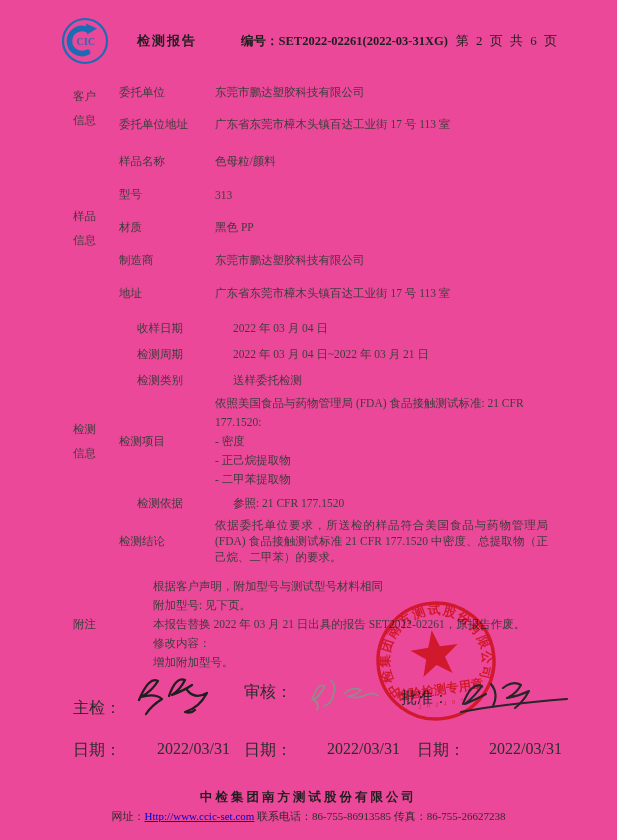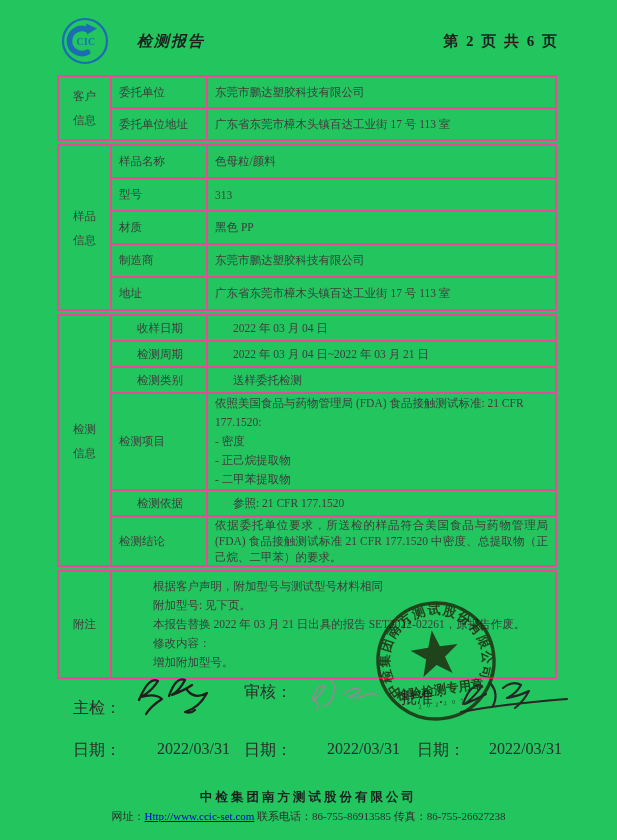--- a/index.html
+++ b/index.html
@@ -1,24 +1,24 @@
 <!DOCTYPE html>
 <html><head>
 <meta charset="utf-8">
 <style>
   html,body{margin:0;padding:0;background:#ffffff;}
   body{width:617px;height:840px;font-family:"Liberation Serif","DejaVu Serif",serif;color:#3d3d3d;}
-  .page{position:relative;width:617px;height:840px;background:#22c55e;overflow:hidden;}
+  .page{position:relative;width:617px;height:840px;background:#ec4899;overflow:hidden;}
 
   
   .header{position:absolute;left:57px;top:12px;width:502px;height:58px;display:flex;align-items:center;}
   .logo{width:56px;height:52px;flex:0 0 auto;}
-  .hd-title{font-weight:bold;font-size:15px;color:#1f1f1f;margin-left:24px;letter-spacing:2px;white-space:nowrap;font-style:italic;}
+  .hd-title{font-weight:bold;font-size:13px;color:#1f1f1f;margin-left:24px;letter-spacing:2px;white-space:nowrap;}
   .hd-no{font-weight:bold;font-size:12.5px;color:#1f1f1f;margin-left:44px;white-space:nowrap;}
-  .hd-page{font-weight:bold;font-size:15px;color:#1f1f1f;margin-left:auto;letter-spacing:2px;white-space:nowrap;}
+  .hd-page{font-weight:normal;font-size:13px;color:#1f1f1f;margin-left:auto;letter-spacing:2px;white-space:nowrap;}
 
   
   .tables{position:absolute;left:57px;top:75px;width:500px;}
   table.sec{border-collapse:collapse;width:100%;table-layout:fixed;margin-bottom:3px;}
   table.sec td{border:2px solid #ec4899;font-size:11.5px;color:#3d3d3d;padding:0 7px;vertical-align:middle;}
   td.lbl{text-align:center;padding:0;font-size:11.5px;color:#3d3d3d;}
   td.lbl div{line-height:24px;}
   .sec-cust td{height:30px;}
   .sec-samp td{height:31px;}
   .sec-test td.simple{height:24px;padding-left:25px;}
@@ -49,20 +49,21 @@
 <div class="page">
 
   <div class="header">
     <svg class="logo" viewBox="0 0 56 52">
       <circle cx="28" cy="26" r="22" fill="none" stroke="#1b6cb5" stroke-width="2.2"></circle>
       <path d="M 30.5 14.8 A 12.5 12.5 0 1 0 30.5 37.2" fill="none" stroke="#1b6cb5" stroke-width="5.6" stroke-linecap="round"></path>
       <polygon points="29,8.5 40,13.5 30,19.5" fill="#1b6cb5"></polygon>
       <text x="29" y="29.5" font-size="9.5" font-weight="bold" fill="#1b6cb5" text-anchor="middle" font-family="Liberation Serif, serif" letter-spacing="0.5">CIC</text>
     </svg>
     <div class="hd-title">检测报告</div>
+    <div class="hd-no"><span>编号：</span><span>SET2022-02261(2022-03-31XG)</span></div>
     <div class="hd-page">第 2 页 共 6 页</div>
   </div>
 
   <div class="tables">
 
     <table class="sec sec-cust">
       <colgroup>
           <col style="width:53px">
           <col style="width:96px">
           <col>

